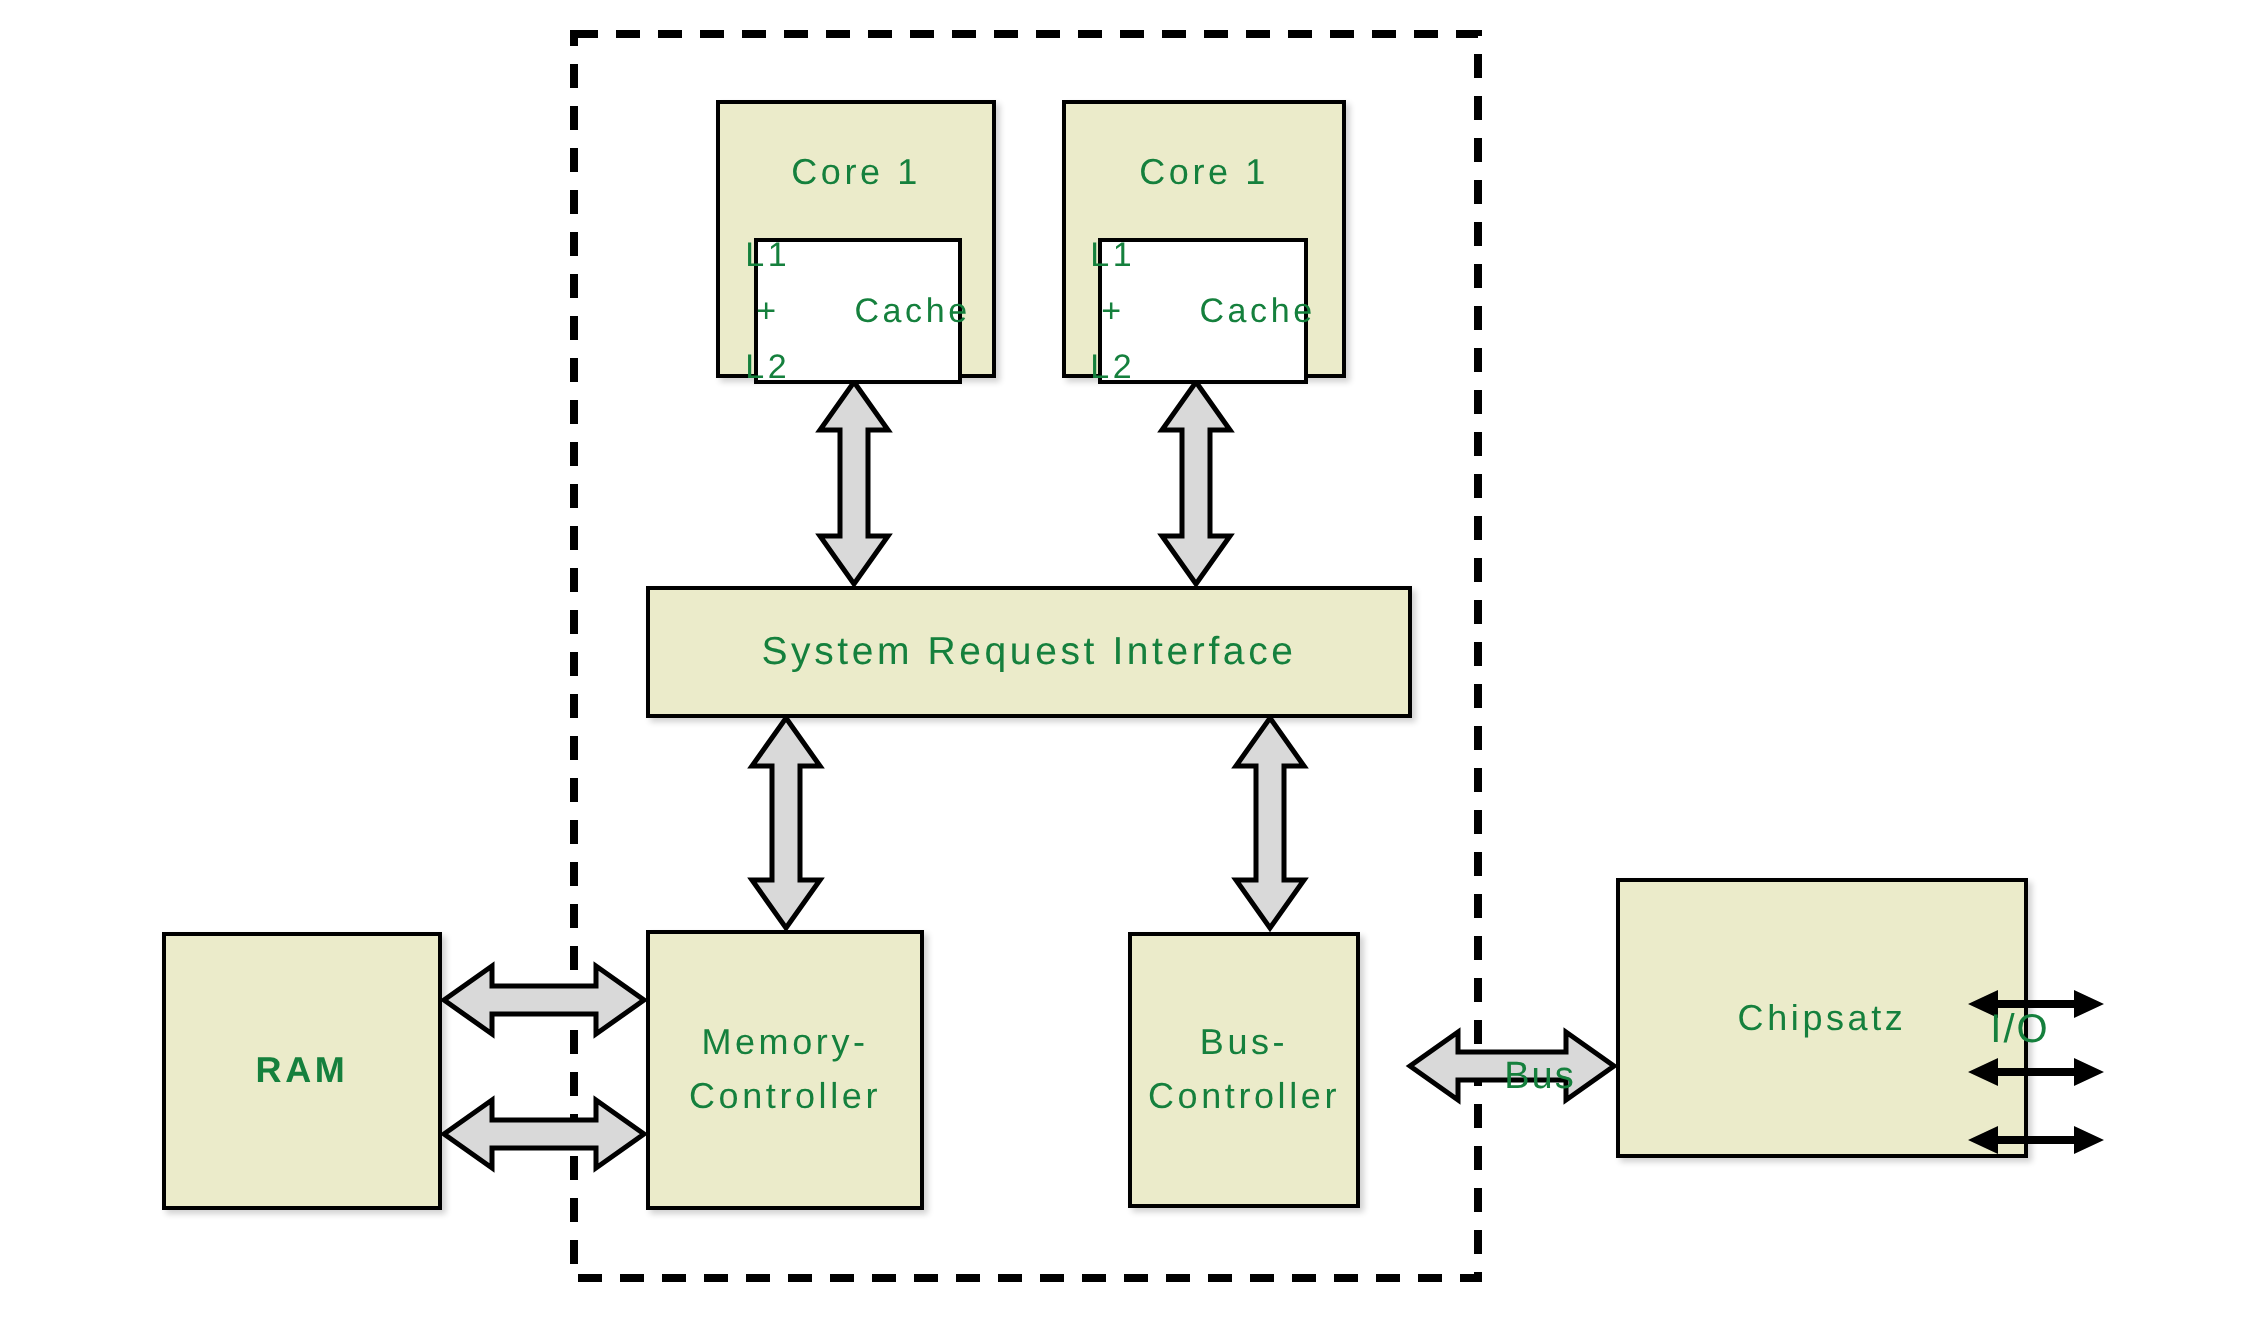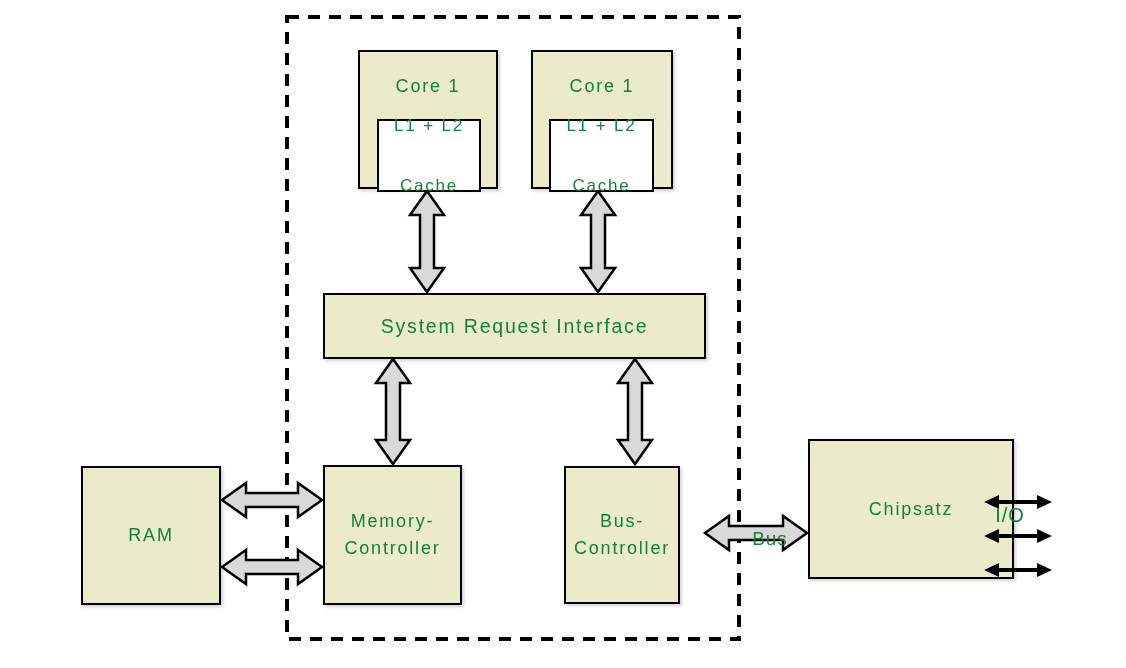--- a/index.html
+++ b/index.html
@@ -32,21 +32,21 @@
   .box.white {
     background: var(--cache-fill);
     box-shadow: none;
     z-index: 3;
   }
   .two-line {
     flex-direction: column;
     line-height: 27px;
   }
   .cache-lines {
-    flex-direction: column;
+    flex-direction: row;
     line-height: 28px;
     font-size: 17px;
     gap: 32px;
   }
   .bar-stack {
     position: absolute;
     box-sizing: border-box;
     border: 2.5px solid var(--outline);
     background: var(--box-fill);
     display: flex;
@@ -134,21 +134,21 @@
     <span>L1 + L2</span>
     <span>Cache</span>
   </div>
 
   <div class="bar-stack" style="left:323px; top:293px; width:383px; height:66px;">
     <div class="bar-row">
       <span>System Request Interface</span>
     </div>
   </div>
 
-  <div class="box" style="left:81px; top:466px; width:140px; height:139px;">
+  <div class="box" style="left:81px; top:466px; width:140px; height:139px;font-weight:bold;">
     <span>RAM</span>
   </div>
 
   <div class="box two-line" style="left:323px; top:465px; width:139px; height:140px;">
     <span>Memory-</span>
     <span>Controller</span>
   </div>
 
   <div class="box two-line" style="left:564px; top:466px; width:116px; height:138px;">
     <span>Bus-</span>

